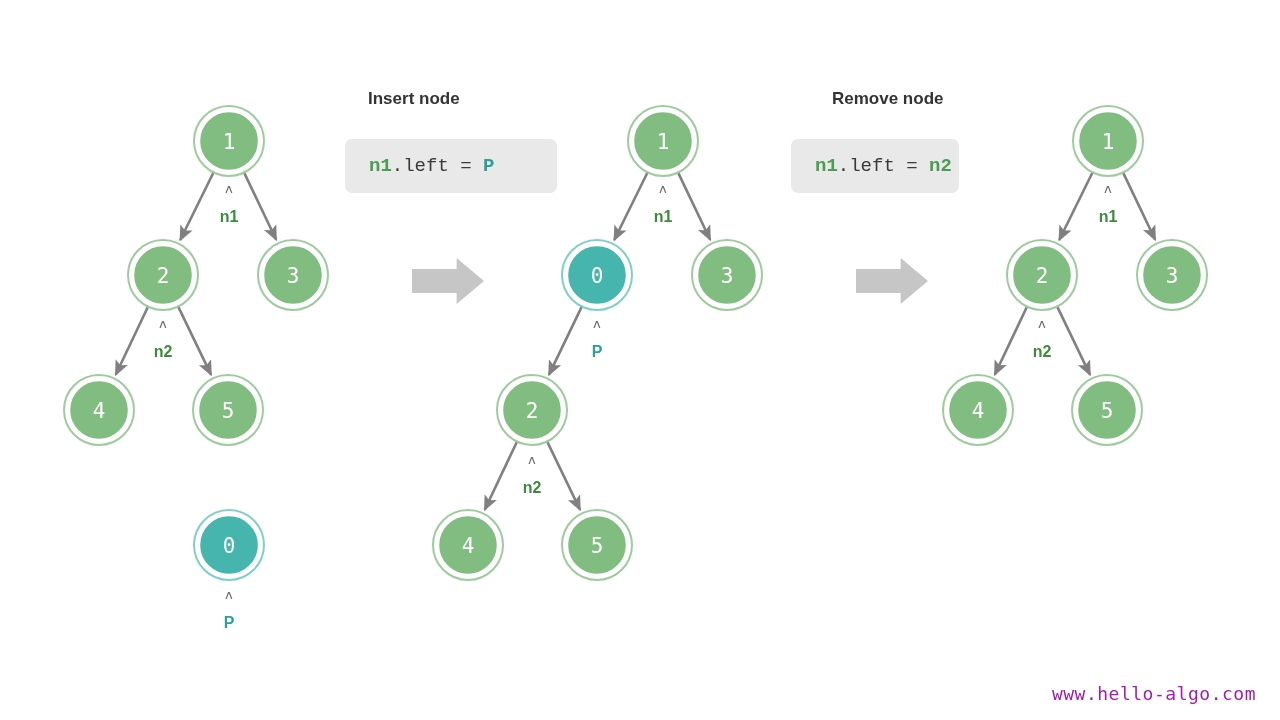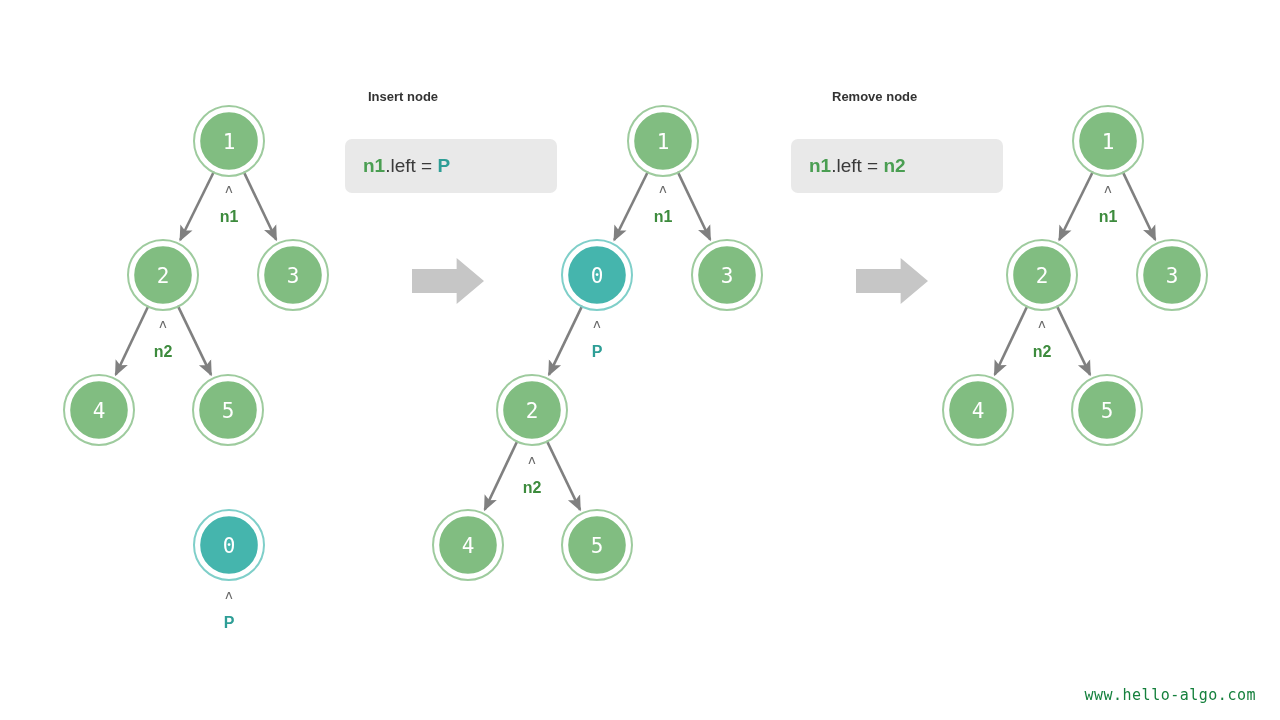--- a/index.html
+++ b/index.html
@@ -17,47 +17,47 @@
   #stage {
     position: absolute;
     left: 0; top: 0;
     width: 1280px;
     height: 720px;
   }
   .panel-title {
     position: absolute;
     font-family: "Liberation Sans", sans-serif;
     font-weight: bold;
-    font-size: 13px;
+    font-size: 17px;
     color: #333333;
     white-space: nowrap;
   }
   .code-box {
     position: absolute;
     background: #e9e9e9;
     border-radius: 7px;
-    padding: 12px 18px;
-    font-family: Liberation Sans, sans-serif;
+    padding: 12px 24px;
+    font-family: Liberation Mono, monospace;
     font-size: 19px;
     line-height: 30px;
     color: #3a3a3a;
     white-space: nowrap;
     box-sizing: border-box;
   }
   .code-line { white-space: pre; }
   .tok-green { color: #4a9e52; font-weight: bold; }
   .tok-teal  { color: #2e9e96; font-weight: bold; }
   .tok-plain { color: #3a3a3a; }
   .watermark {
     position: absolute;
     right: 24px;
     bottom: 16px;
     font-family: "DejaVu Sans Mono", monospace;
-    font-size: 15px;
-    color: #15803d;
+    font-size: 18px;
+    color: #a21caf;
     letter-spacing: 0.5px;
   }
   svg { position: absolute; left: 0; top: 0; overflow: visible; }
   .node-val {
     font-family: "DejaVu Sans Mono", monospace;
     font-size: 21px;
     fill: #ffffff;
     text-anchor: middle;
     dominant-baseline: central;
   }
@@ -211,19 +211,19 @@
         <text x="1042" y="351" class="ptr-label ptr-green">n2</text>
       </g>
   </svg>
 
   <div id="overlays">
       <div class="panel-title" style="left: 368px; top: 89px;">Insert node</div>
       <div class="code-box" style="left: 345px; top: 139px; width: 212px;">
         <div class="code-line"><span class="tok-green">n1</span><span class="tok-plain">.left = </span><span class="tok-teal">P</span></div>
       </div>
       <div class="panel-title" style="left: 832px; top: 89px;">Remove node</div>
-      <div class="code-box" style="left: 791px; top: 139px; width: 212px;">
+      <div class="code-box" style="left: 791px; top: 139px; width: 168px;">
         <div class="code-line"><span class="tok-green">n1</span><span class="tok-plain">.left = </span><span class="tok-green">n2</span></div>
       </div>
     </div>
 
   <div class="watermark">www.hello-algo.com</div>
 </div>
 
 </body></html>

